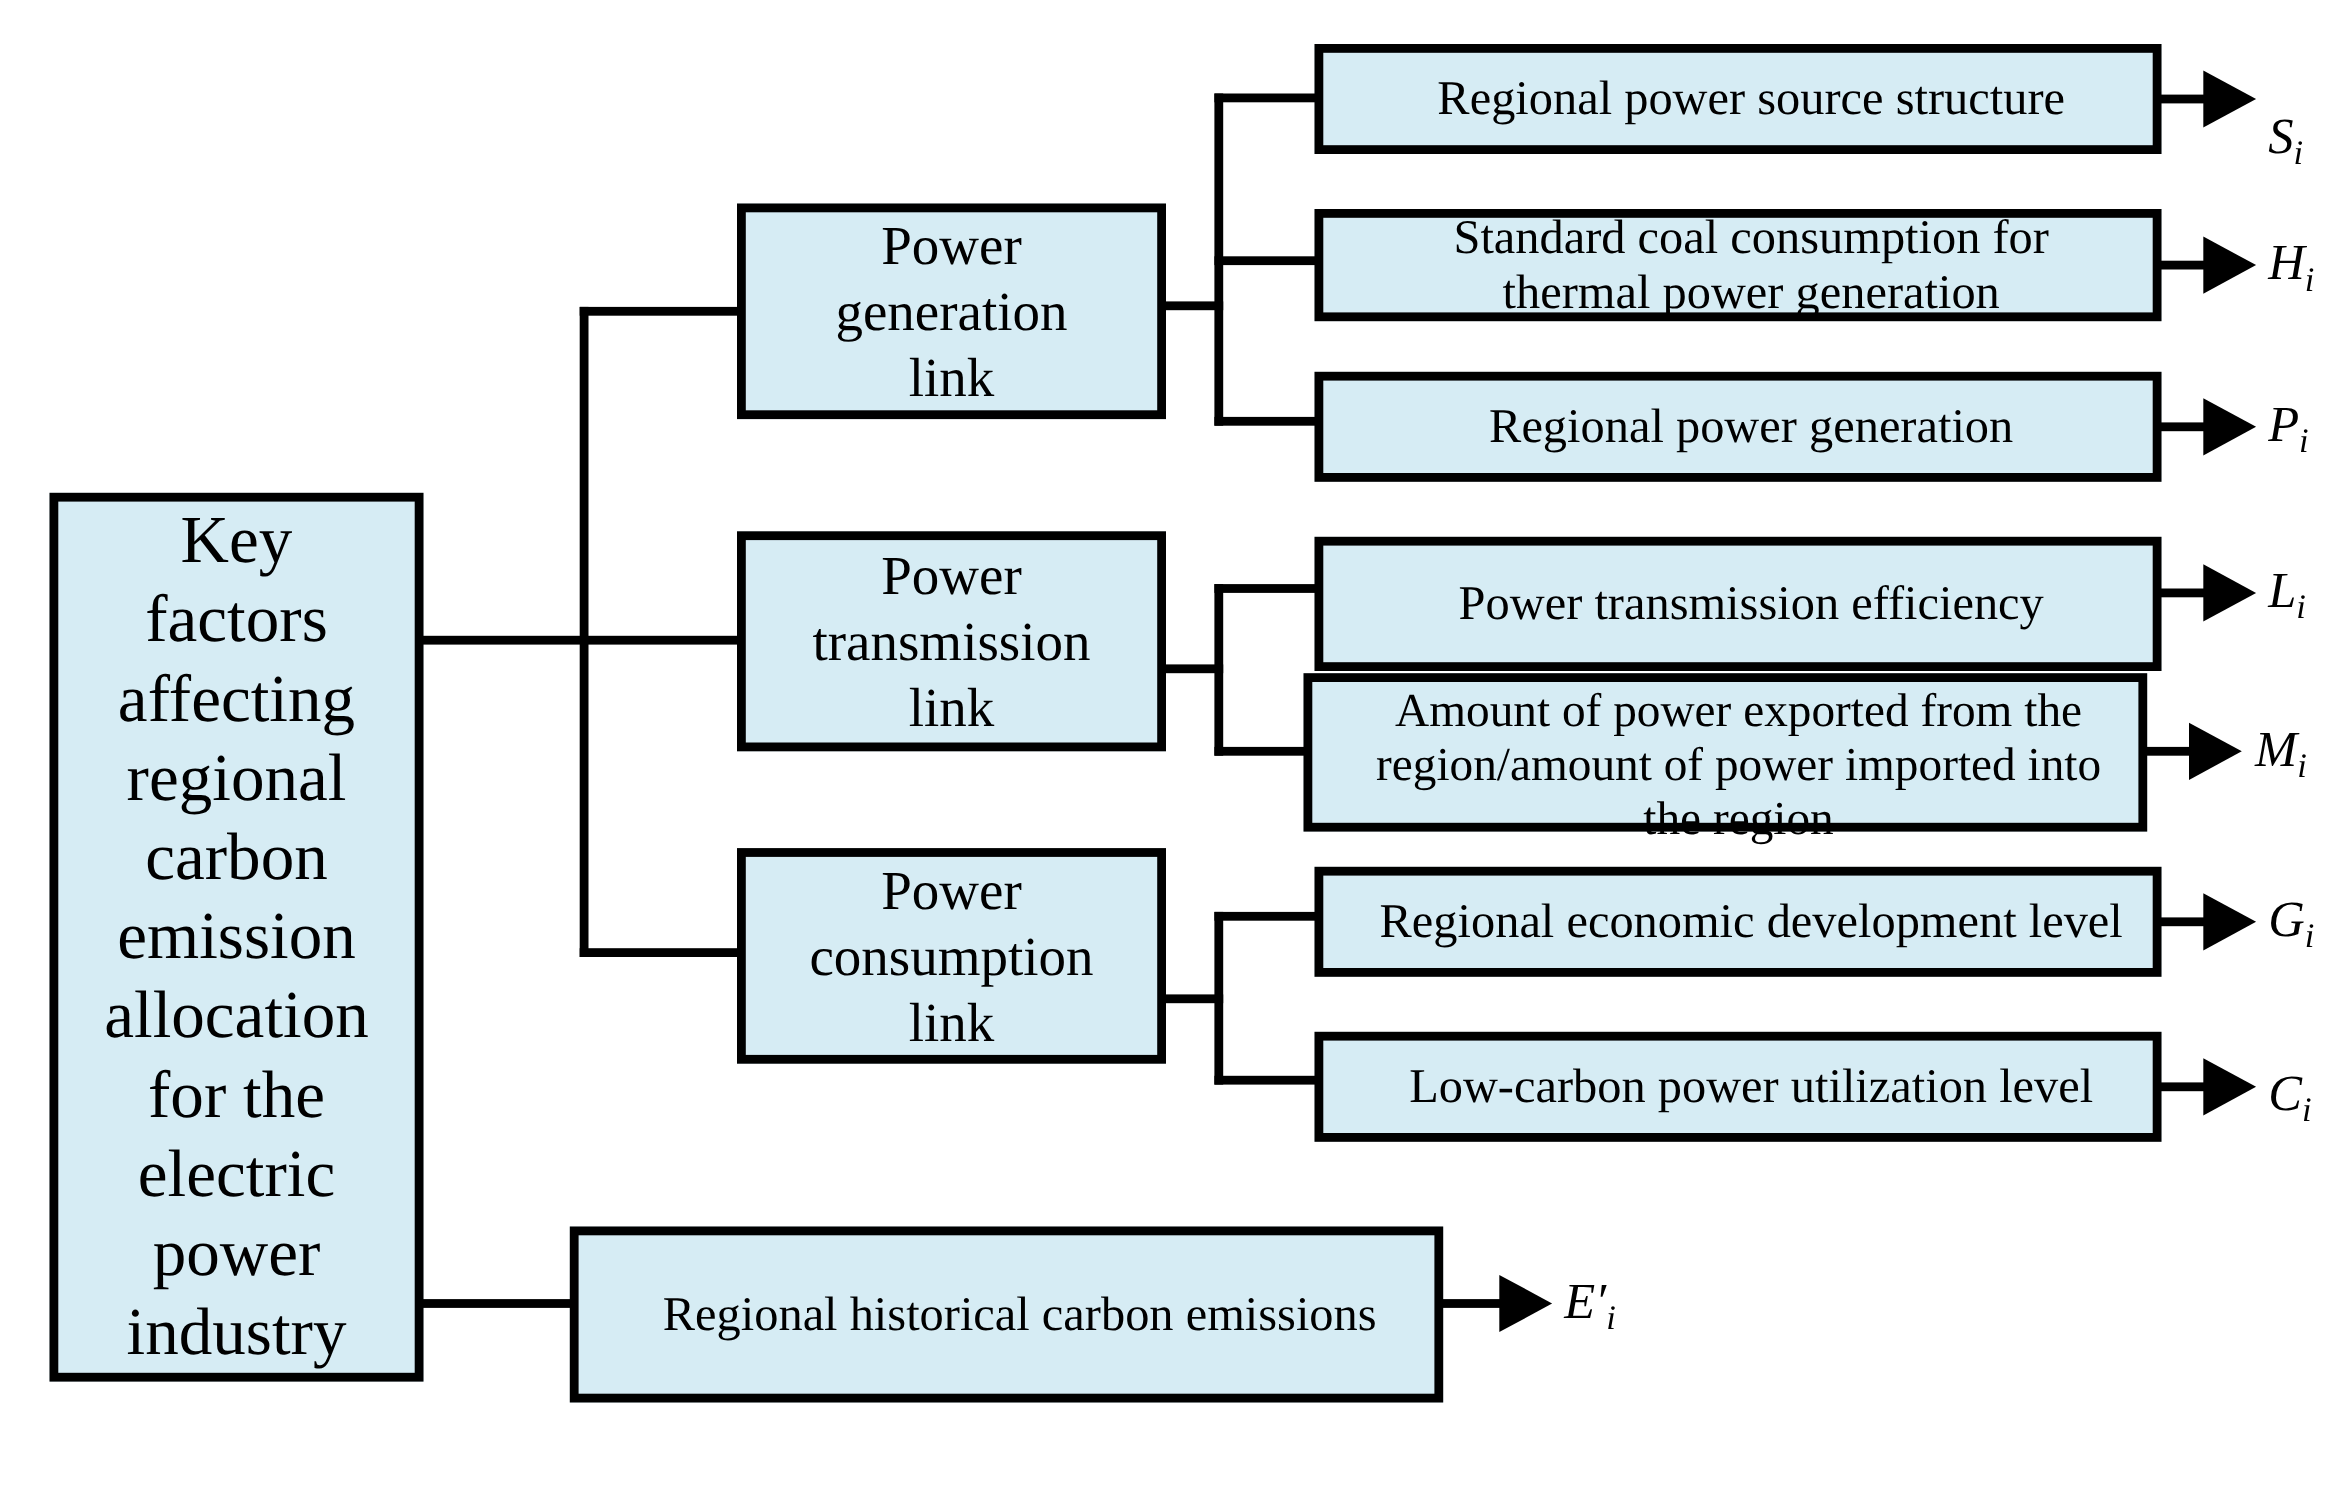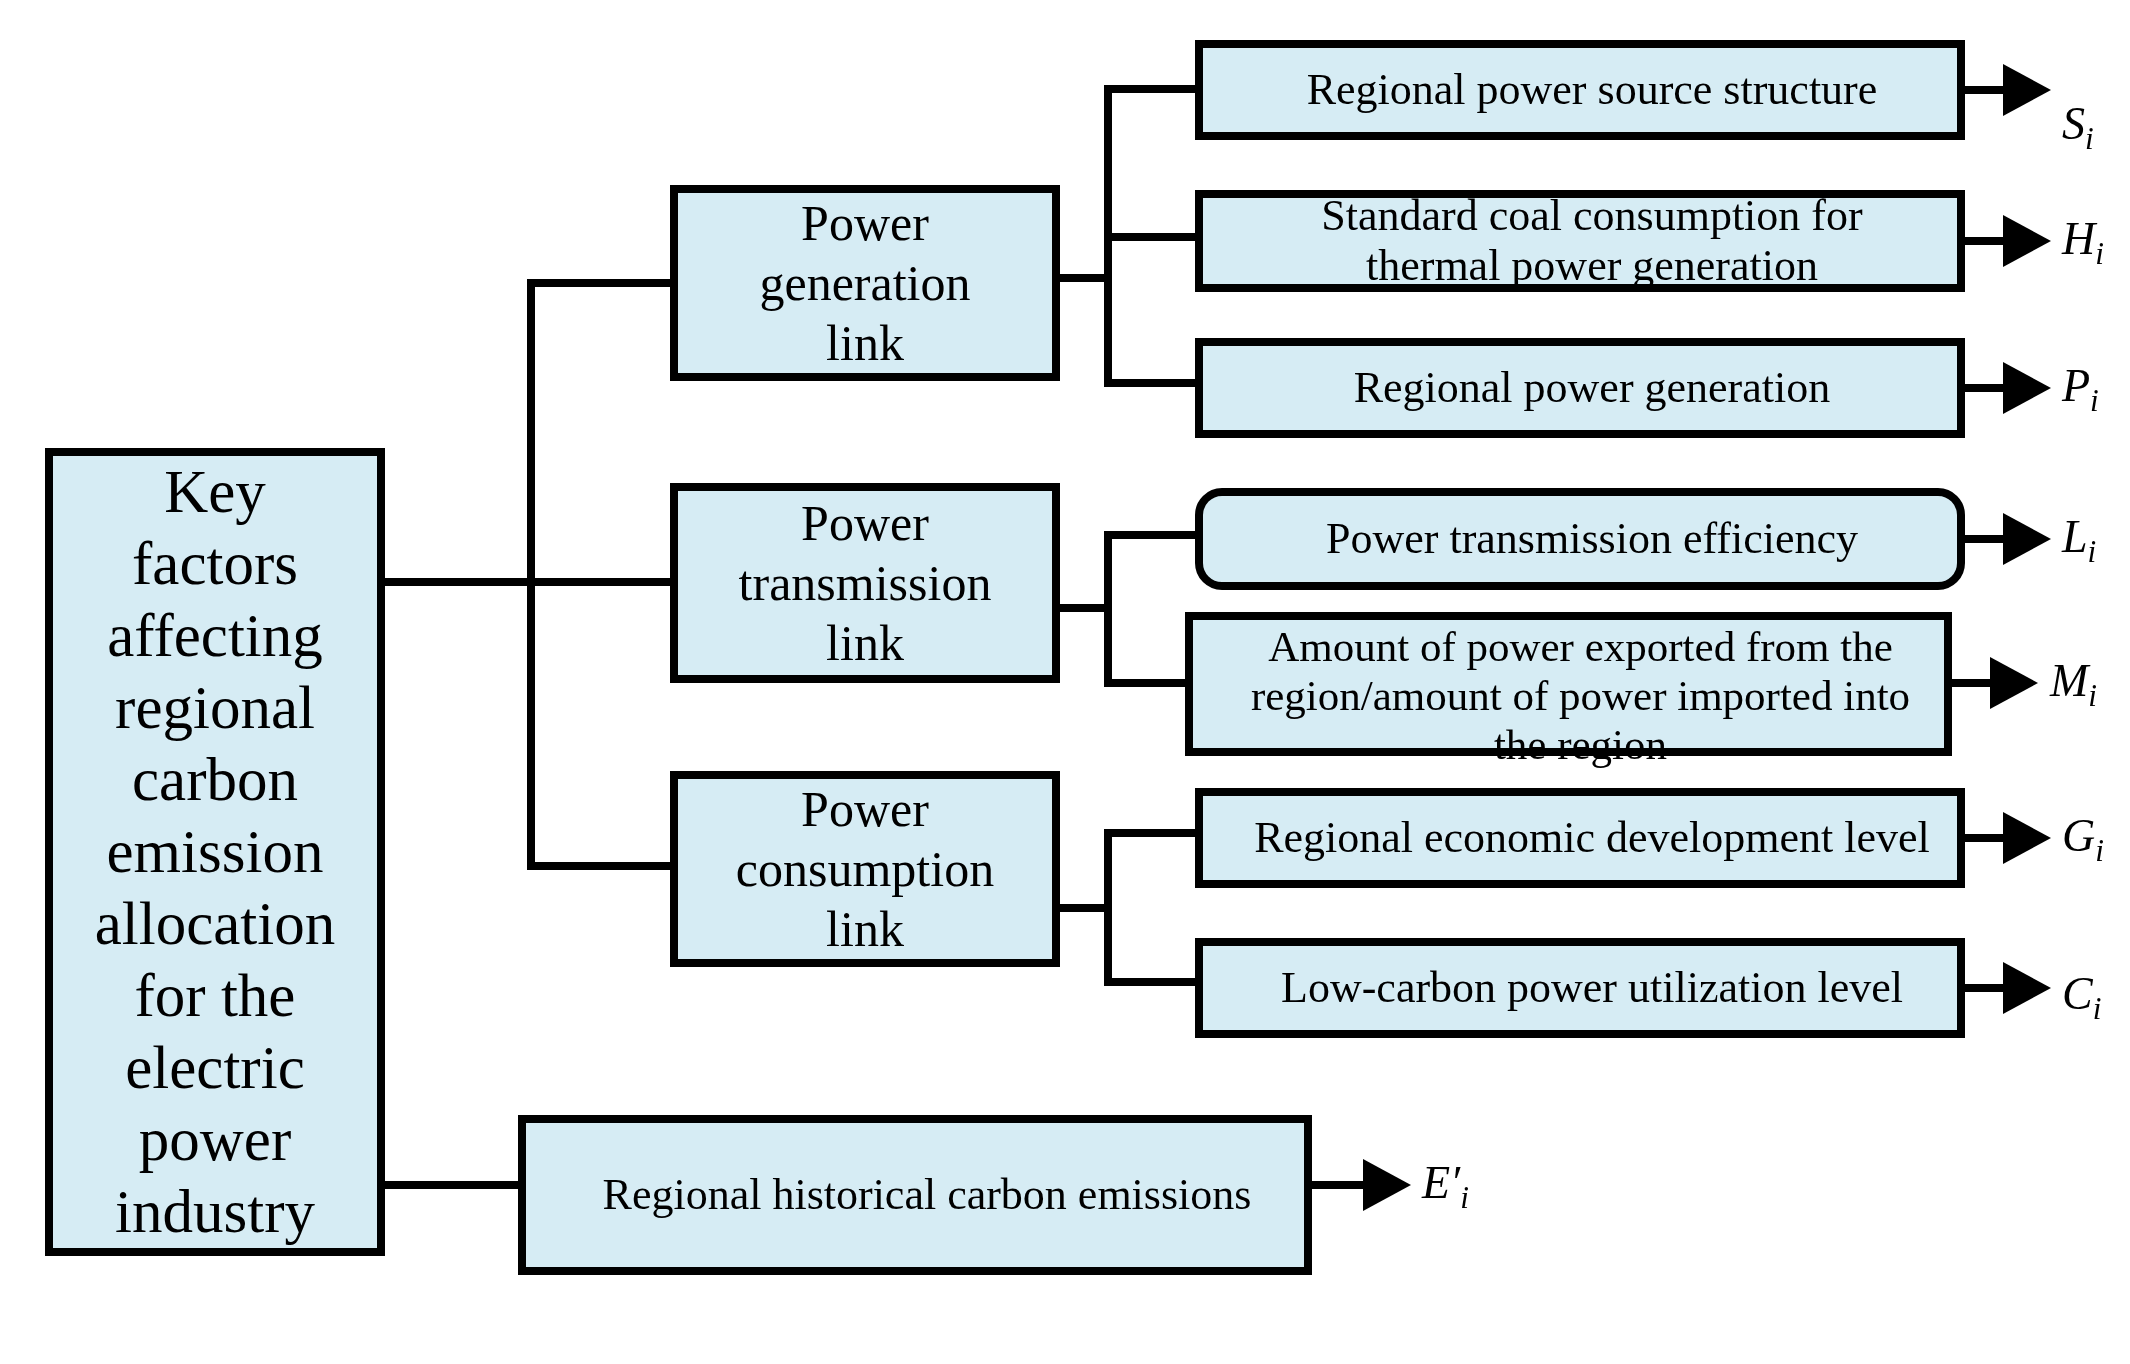--- a/index.html
+++ b/index.html
@@ -73,21 +73,21 @@
   <div class="box factor-box" style="left:1195px;top:40px;width:770px;height:100px;">
     <span>Regional power source structure</span>
   </div>
   <div class="box factor-box" style="left:1195px;top:190px;width:770px;height:102px;">
     <span>Standard coal consumption for
 thermal power generation</span>
   </div>
   <div class="box factor-box" style="left:1195px;top:338px;width:770px;height:100px;">
     <span>Regional power generation</span>
   </div>
-  <div class="box factor-box" style="left:1195px;top:488px;width:770px;height:102px;border-radius:27px;">
+  <div class="box factor-box" style="left:1195px;top:488px;width:770px;height:122px;">
     <span>Power transmission efficiency</span>
   </div>
   <div class="box factor-box m-box" style="left:1185px;top:612px;width:767px;height:144px;text-align:center;">
     <span>Amount of power exported from the
 region/amount of power imported into
 the region</span>
   </div>
   <div class="box factor-box" style="left:1195px;top:788px;width:770px;height:100px;">
     <span>Regional economic development level</span>
   </div>

